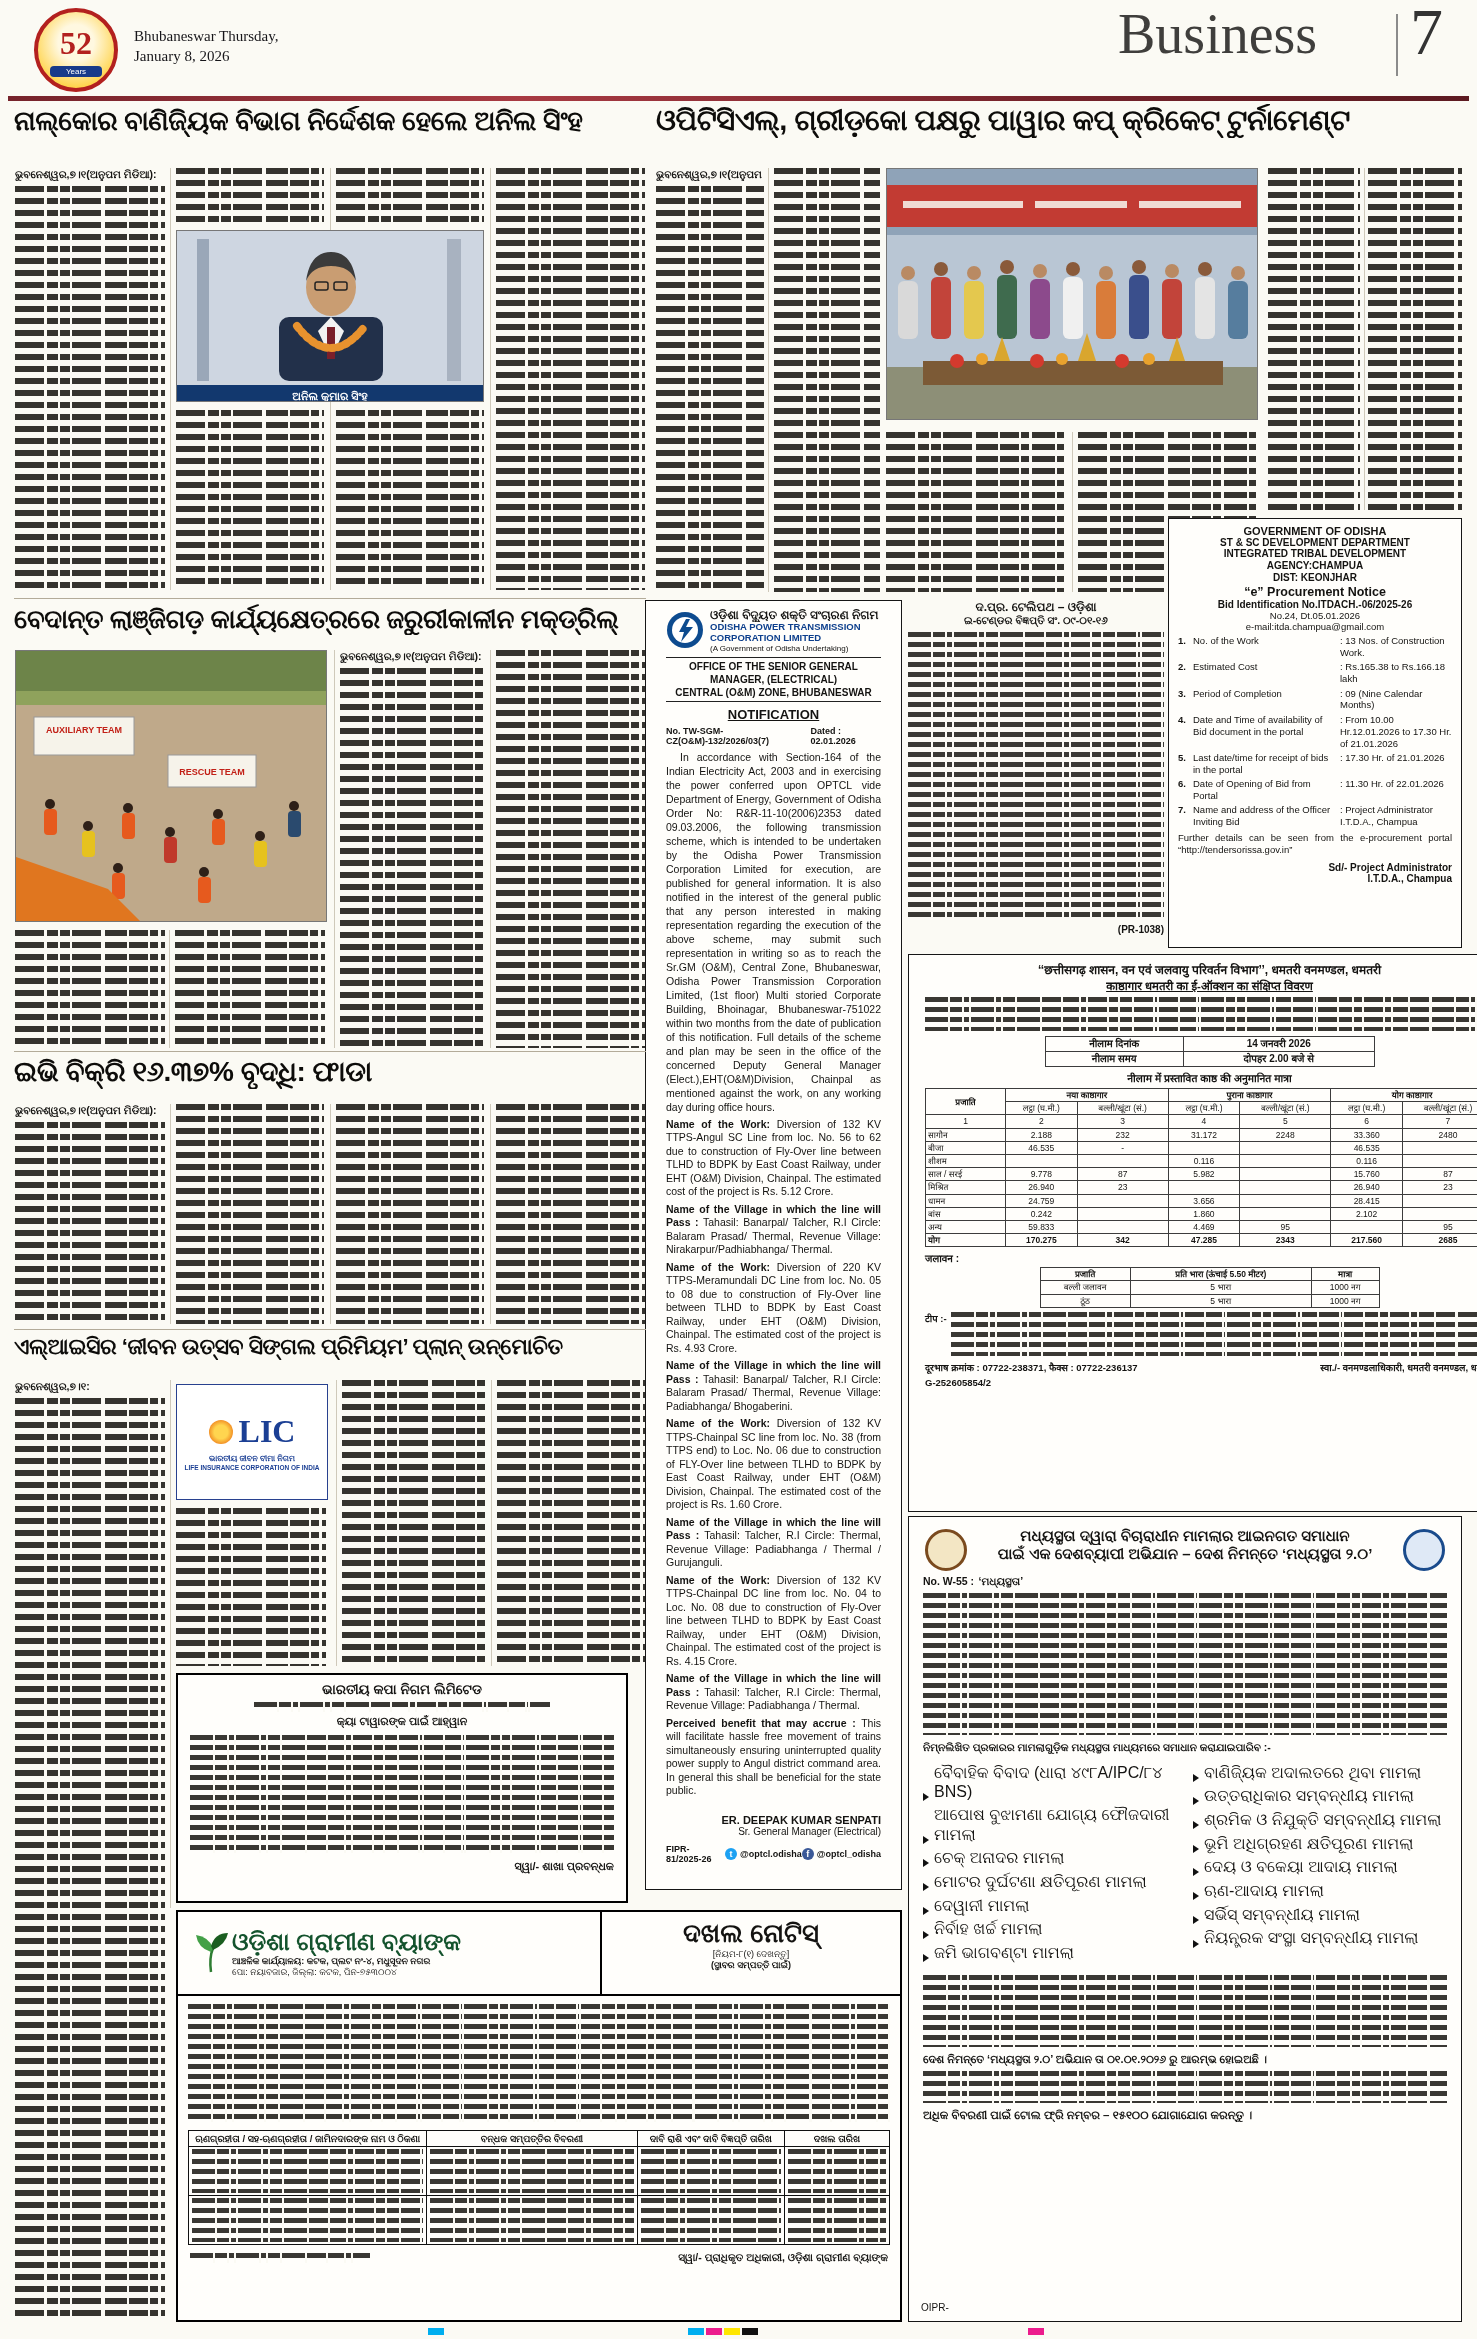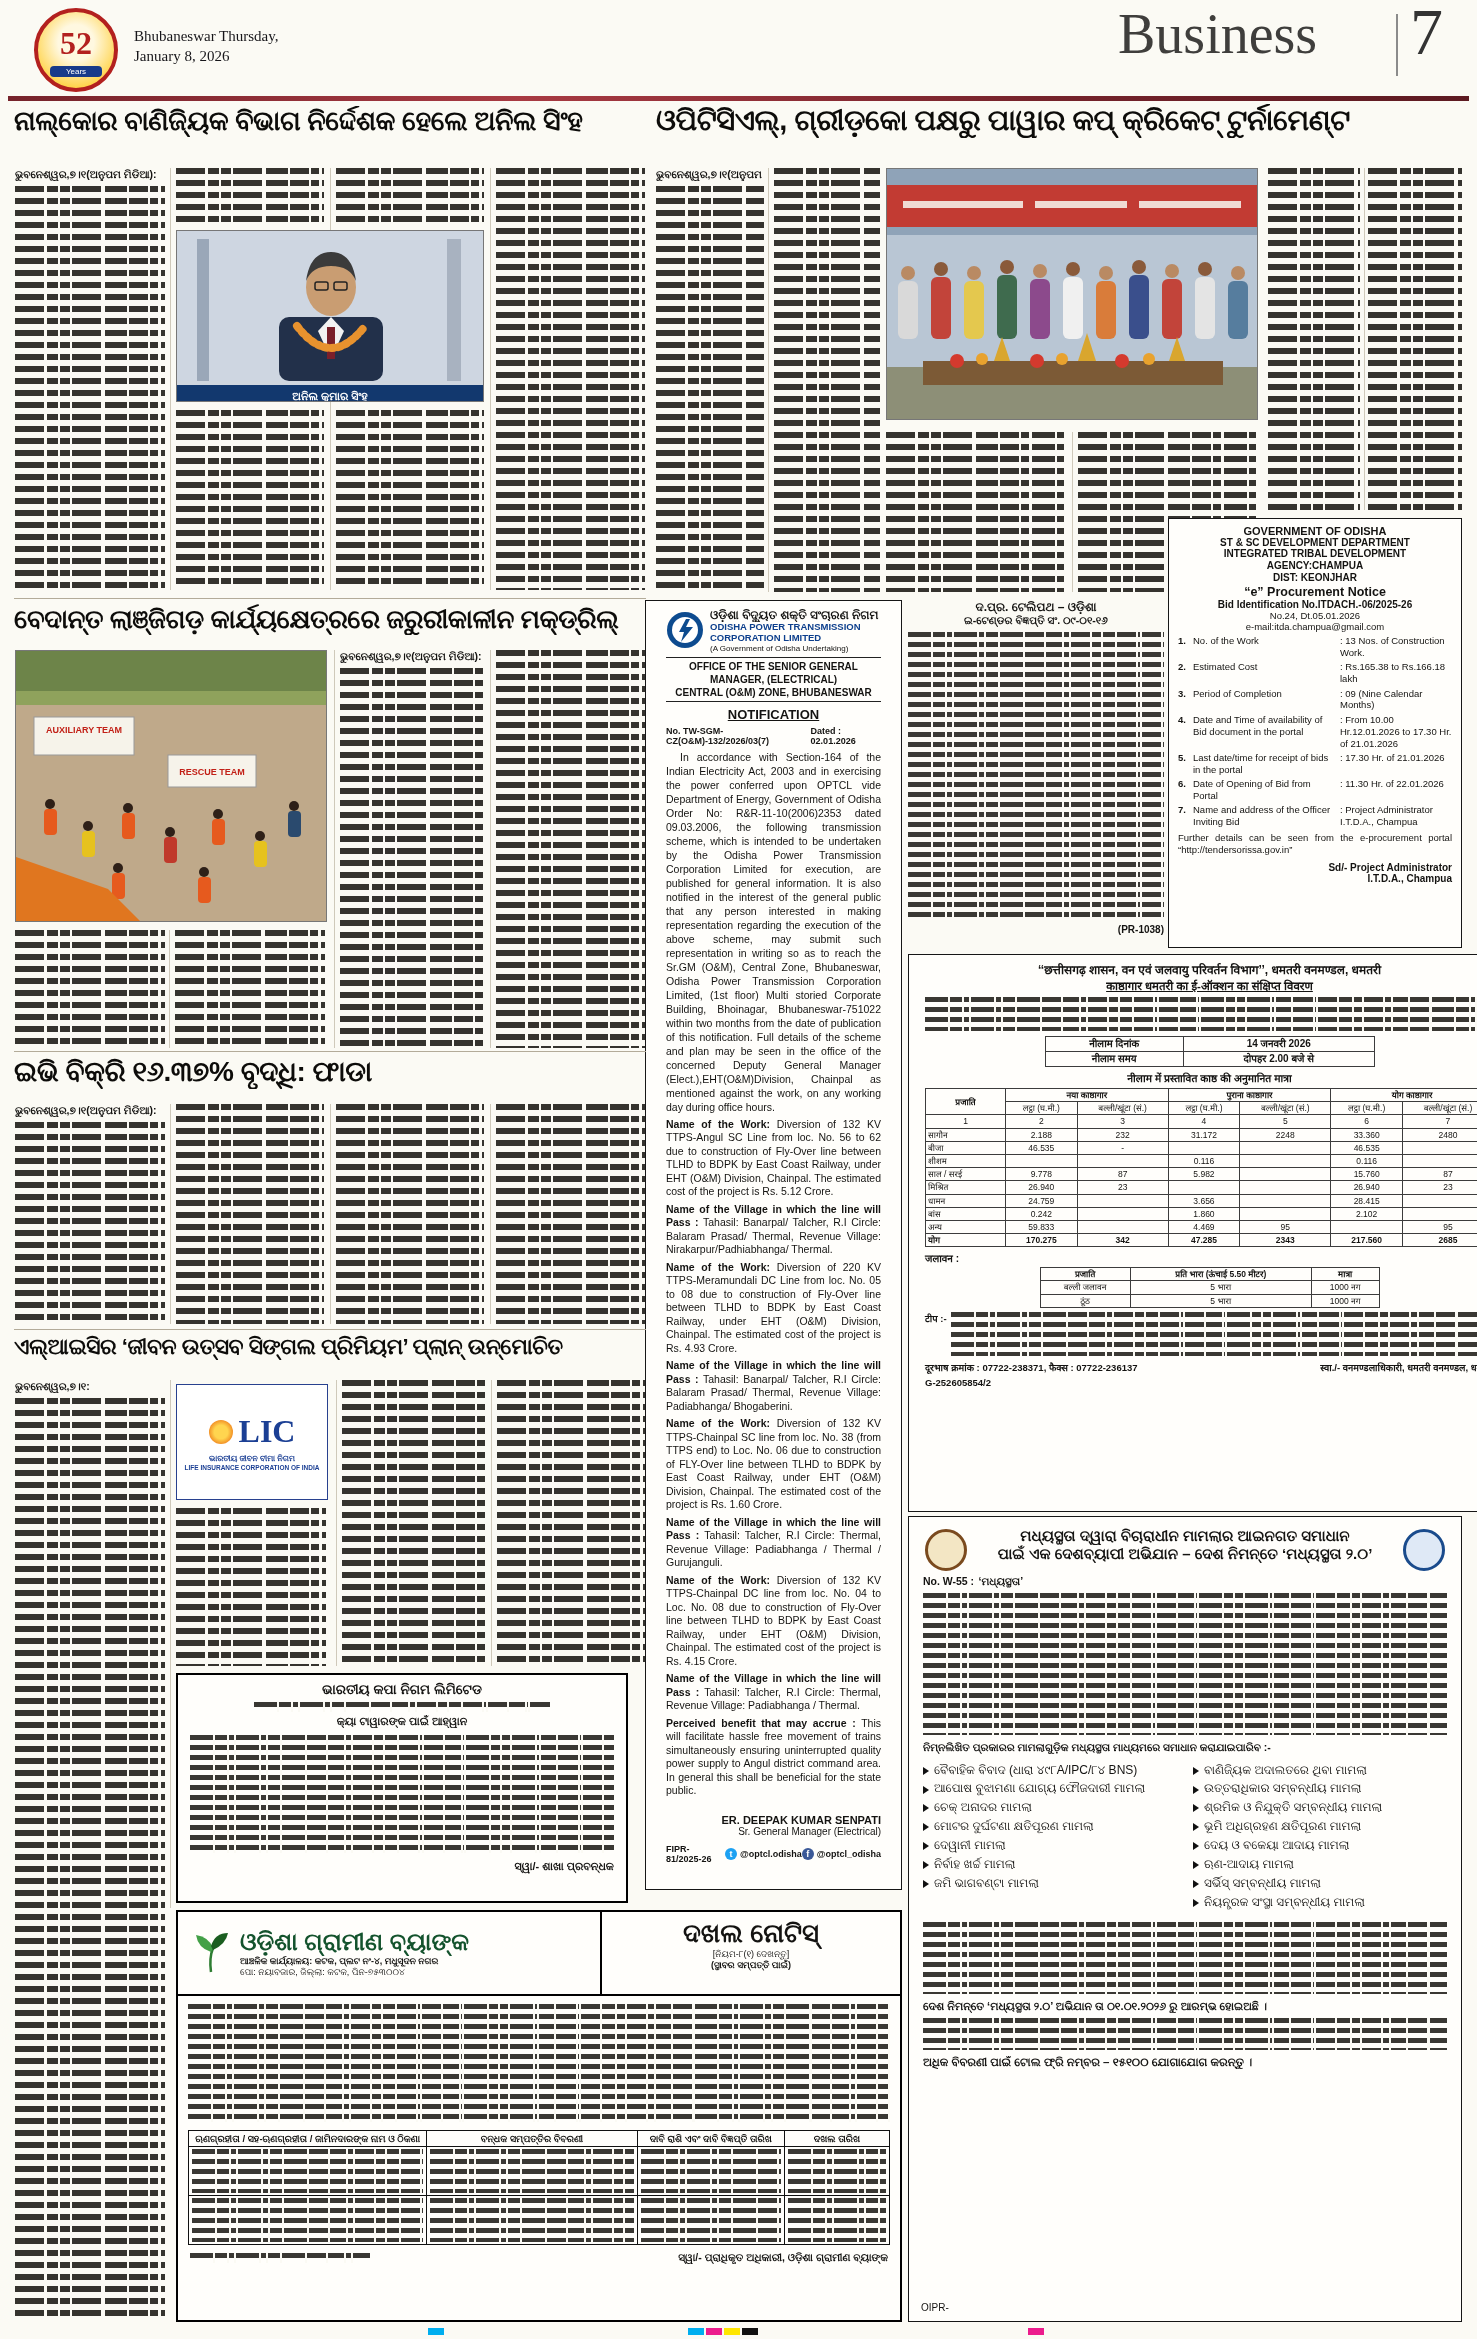--- a/index.html
+++ b/index.html
@@ -28,21 +28,21 @@
 .irow{display:flex;font-size:9.5px;line-height:1.25;margin:2.5px 0}
 .in{width:15px;flex:none;font-weight:700}
 .il{flex:1;padding-right:3px}
 .iv{width:112px;flex:none}
 .iv::before{content:": "}
 .obody{font-size:10.5px;line-height:14px;margin-top:4px;text-indent:14px}
 .osec{font-size:10.5px;line-height:13.5px;text-align:justify;margin-top:4px}
 .ofoot{display:flex;justify-content:space-between;align-items:center;margin-top:7px}
 .sic{display:inline-block;width:12px;height:12px;border-radius:50%;color:#fff;font-size:9px;line-height:12px;text-align:center;margin-right:3px;font-weight:700}
 .soc{display:flex;align-items:center}
-.mli{font-size:12px;line-height:1.2;margin:4.5px 0;display:flex;align-items:center}
+.mli{font-size:16px;line-height:1.2;margin:4.5px 0;display:flex;align-items:flex-end}
 .tri{display:inline-block;width:0;height:0;border-left:6px solid #111;border-top:4px solid transparent;border-bottom:4px solid transparent;margin:2px 5px 0 0;flex:none}
 </style>
 </head>
 <body>
 
 <div id="page">
 
   <div class="abs" style="left:34px;top:8px;width:84px;height:84px">
     <div style="width:84px;height:84px;border-radius:50%;border:4px solid #b3201f;background:radial-gradient(circle at 50% 40%,#fff8e0 30%,#ffd44d 75%,#f4a91e);position:relative;text-align:center">
       <div style="font:700 32px 'Liberation Serif',serif;color:#b3201f;margin-top:13px">52</div>
@@ -521,21 +521,21 @@
   <div class="abs" style="left:176px;top:1673px;width:452px;height:230px;border:2px solid #000;background:#fffefb;padding:7px 12px;overflow:hidden">
     <div class="c b" style="font-size:13.5px;white-space:nowrap;overflow:hidden">ଭାରତୀୟ କପା ନିଗମ ଲିମିଟେଡ</div>
     <div class="sim p10" style="width:70%;height:10px;margin:4px auto 0"></div>
     <div class="c b" style="font-size:11px;margin-top:3px;white-space:nowrap;overflow:hidden">କ୍ୟା ଟାୱାରଙ୍କ ପାଇଁ ଆହ୍ୱାନ</div>
     <div class="sim p10" style="width:100%;height:118px;margin-top:7px"></div>
     <div class="r b" style="font-size:11px;margin-top:7px">ସ୍ୱା/- ଶାଖା ପ୍ରବନ୍ଧକ</div>
   </div>
 
   <div class="abs" style="left:176px;top:1910px;width:726px;height:412px;border:2px solid #000;background:#fffefb;overflow:hidden">
     <div style="display:flex;border-bottom:2px solid #000;height:84px">
-      <div style="display:flex;gap:8px;padding:8px 12px;align-items:center">
+      <div style="display:flex;padding:8px 12px;align-items:center">
         <svg width="42" height="42" viewBox="0 0 42 42">
           <path d="M21 40 q-2 -14 2 -24" stroke="#2e7d32" stroke-width="2.5" fill="none"></path>
           <path d="M21 20 q-13 -4 -15 -17 q13 2 17 13z" fill="#43a047"></path>
           <path d="M23 18 q13 -6 15 -17 q-13 0 -17 13z" fill="#1b5e20"></path>
         </svg>
         <div>
           <div class="b" style="font-size:24px;color:#14532d;white-space:nowrap;overflow:hidden">ଓଡ଼ିଶା ଗ୍ରାମୀଣ ବ୍ୟାଙ୍କ</div>
           <div class="b" style="font-size:9px;white-space:nowrap;overflow:hidden">ଆଞ୍ଚଳିକ କାର୍ଯ୍ୟାଳୟ: କଟକ, ପ୍ଲଟ ନଂ-୪, ମଧୁସୂଦନ ନଗର</div>
           <div style="font-size:9px;white-space:nowrap;overflow:hidden">ପୋ: ନୟାବଜାର, ଜିଲ୍ଲା: କଟକ, ପିନ-୭୫୩୦୦୪</div>
         </div>

